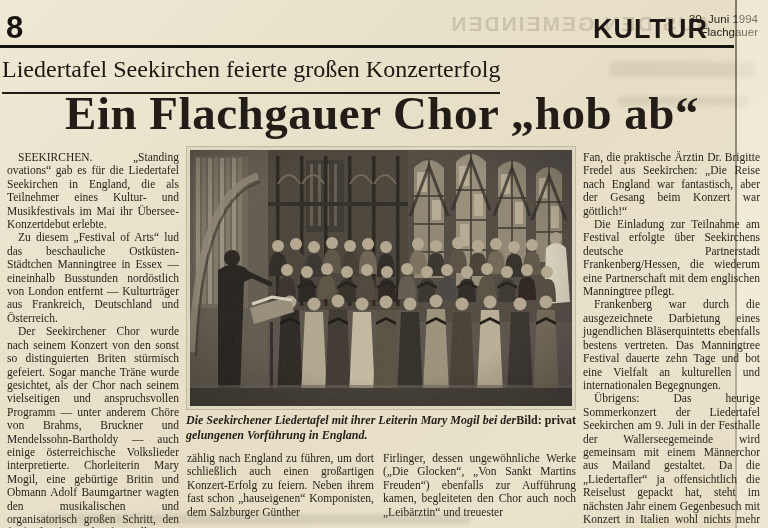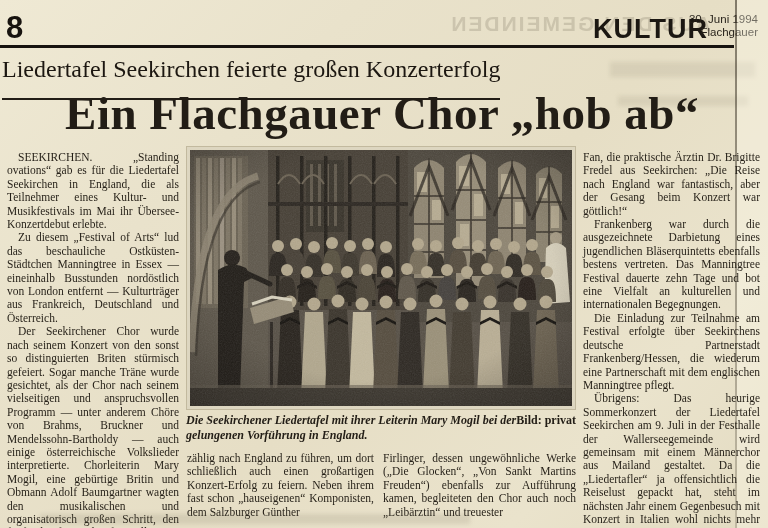--- a/index.html
+++ b/index.html
@@ -22,21 +22,21 @@
            font-family:"Liberation Sans",sans-serif;font-size:27px;font-weight:600;
            letter-spacing:1px;color:#1b1712;line-height:1;}
   .dateblock{position:absolute;right:10px;top:13px;text-align:right;
              font-family:"Liberation Sans",sans-serif;font-size:11.5px;line-height:13px;color:#241f18;}
   .header-rule{position:absolute;left:0;top:45px;width:734px;height:2.5px;background:#17130f;}
   .fold-line{position:absolute;left:735px;top:0;width:2px;height:528px;
              background:linear-gradient(to bottom,rgba(62,55,43,.6),rgba(62,55,43,.22));}
   .fold-light{position:absolute;left:737px;top:0;width:31px;height:528px;background:rgba(255,251,238,.35);}
   
   .kicker{position:absolute;left:2px;top:56px;margin:0;font-size:24px;font-weight:500;color:#1c1711;}
-  .kicker span{border-bottom:2px solid #221d16;padding-bottom:16px;margin-top:8px;}
+  .kicker span{border-bottom:2px solid #221d16;padding-bottom:10px;margin-top:8px;}
   .headline{position:absolute;left:0;right:4px;top:88px;margin:0;text-align:center;
             font-size:47px;font-weight:700;letter-spacing:.5px;color:#221d16;line-height:1.1;}
   
   .col{position:absolute;text-align:justify;font-size:11.5px;line-height:13.4px;
        color:#241f17;hyphens:auto;-webkit-hyphens:auto;}
   .col p{margin:0;text-indent:11px;}
   .col1{left:7px;top:151px;width:172px;}
   .col4{left:583px;top:151px;width:177px;}
   .col2{left:187px;top:452px;width:187px;}
   .col3{left:383px;top:452px;width:193px;}
@@ -267,19 +267,19 @@
   <div class="col col2">
     <p style="text-indent:0">zählig nach England zu führen, um dort schließlich auch einen großartigen Konzert-Erfolg zu feiern. Neben ihrem fast schon „hauseigenen“ Komponisten, dem Salzburger Günther</p>
   </div>
 
   <div class="col col3">
     <p style="text-indent:0">Firlinger, dessen ungewöhnliche Werke („Die Glocken“, „Von Sankt Martins Freuden“) ebenfalls zur Aufführung kamen, begleiteten den Chor auch noch „Leibärztin“ und treuester</p>
   </div>
 
   <div class="col col4">
     <p style="text-indent:0">Fan, die praktische Ärztin Dr. Brigitte Fredel aus Seekirchen: „Die Reise nach England war fantastisch, aber der Gesang beim Konzert war göttlich!“</p>
+    <p>Die Einladung zur Teilnahme am Festival erfolgte über Seekirchens deutsche Partnerstadt Frankenberg/Hessen, die wiederum eine Partnerschaft mit dem englischen Manningtree pflegt.</p>
     <p>Frankenberg war durch die ausgezeichnete Darbietung eines jugendlichen Bläserquintetts ebenfalls bestens vertreten. Das Manningtree Festival dauerte zehn Tage und bot eine Vielfalt an kulturellen und internationalen Begegnungen.</p>
-    <p>Die Einladung zur Teilnahme am Festival erfolgte über Seekirchens deutsche Partnerstadt Frankenberg/Hessen, die wiederum eine Partnerschaft mit dem englischen Manningtree pflegt.</p>
     <p>Übrigens: Das heurige Sommerkonzert der Liedertafel Seekirchen am 9. Juli in der Festhalle der Wallerseegemeinde wird gemeinsam mit einem Männerchor aus Mailand gestaltet. Da die „Liedertafler“ ja offensichtlich die Reiselust gepackt hat, steht im nächsten Jahr einem Gegenbesuch mit Konzert in Italien wohl nichts mehr im Wege.</p>
   </div>
 
   <div class="ghost-bottom"></div>
 </div>
 
 </body></html>

